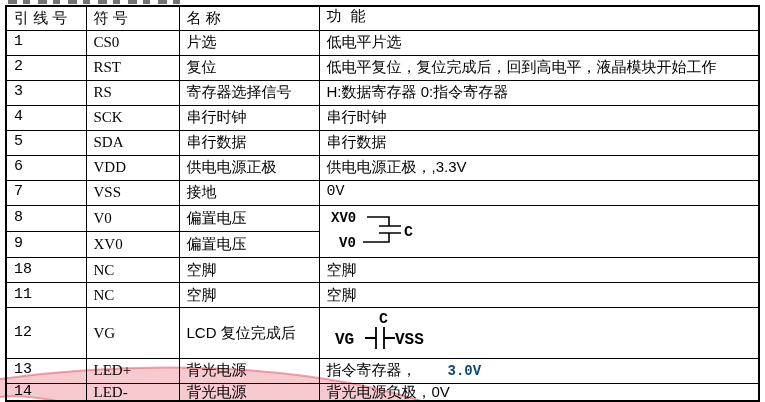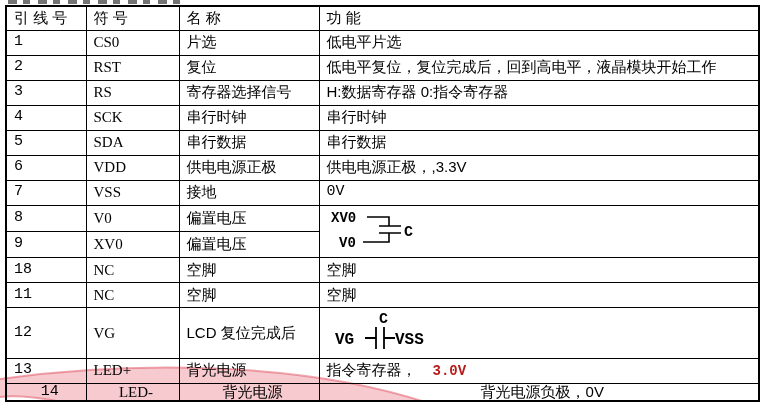--- a/index.html
+++ b/index.html
@@ -27,34 +27,34 @@
     border:1px solid #000;
     padding:0 0 0 7px;margin:0;
     font-size:15px;line-height:1.1;
     text-align:left;font-weight:normal;
     overflow:hidden;white-space:nowrap;
     background:transparent;vertical-align:middle;
   }
   th.h-pin{padding-left:20px;}
   th.h-sym{padding-left:12px;}
   th.h-name{padding-left:12px;}
-  th.h-func{text-align:center;padding-left:0;}
+  th.h-func{text-align:center;padding-left:0;font-family:Liberation Mono, monospace;}
   .mono{font-family:"Liberation Mono","DejaVu Sans Mono",monospace;font-weight:bold;font-size:14px;}
   td.c-pin{padding-left:9px;}
   td.c-sym{padding-left:9px;font-family:Liberation Serif, serif;}
   tr.rh{height:24px;margin-left:31px;}
   tr.r{height:25px;}
   tr.r12{height:47px;}
   tr.r13{height:25px;}
   tr.r14{height:18px;}
-  tr.r14 td{border-bottom:2px solid #000;text-align:center;}
+  tr.r14 td{border-bottom:2px solid #000;}
   tr.rpartial{height:12px;}
   tr.rpartial td{border-bottom:none;}
   td.diagram{padding:0 0 0 6px;}
-  .red-val{color:#b91c1c;margin-left:16px;}
+  .red-val{color:#0c4a6e;margin-left:31px;}
   svg text{font-family:"Liberation Mono","DejaVu Sans Mono",monospace;font-weight:bold;}
 </style>
 </head>
 <body>
 
 <svg class="swoosh" width="765" height="402" viewBox="0 0 765 402">
   <path d="M -14 381 C 110 362, 300 357, 440 407 L 84 407 C 40 396, 6 393, -14 400 Z" fill="rgba(224,80,96,0.30)" stroke="rgba(224,80,96,0.50)" stroke-width="2"></path>
 </svg>
 
 <div class="clip-frag"></div>

